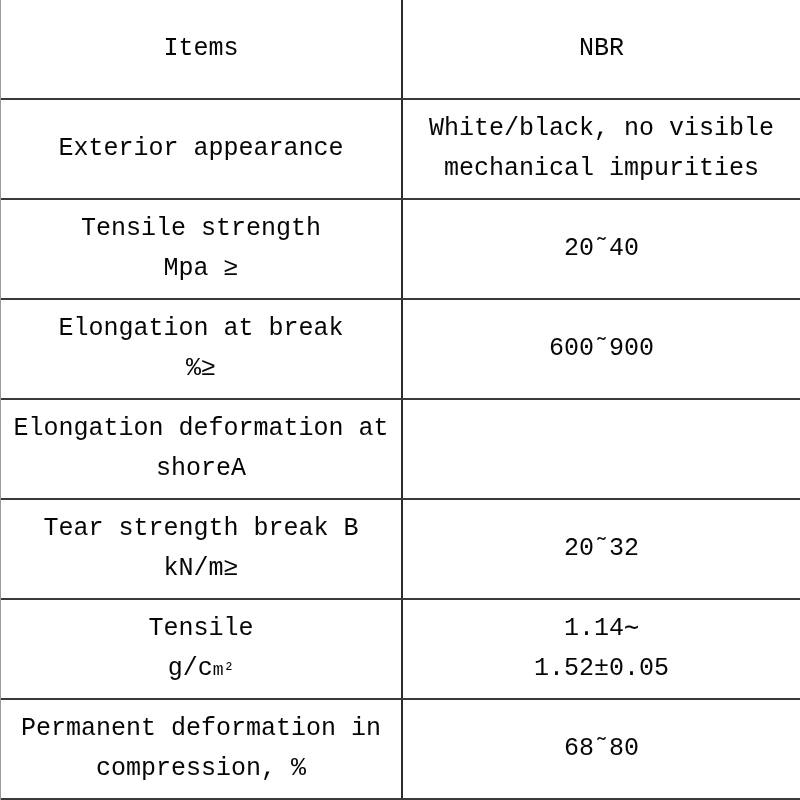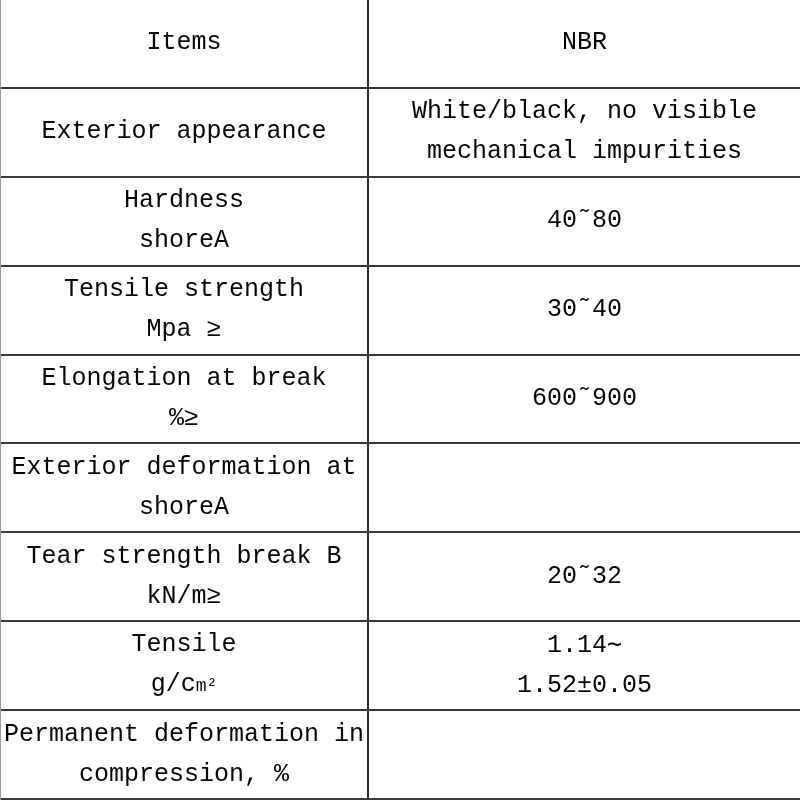--- a/index.html
+++ b/index.html
@@ -28,21 +28,21 @@
   .cell {
     box-sizing: border-box;
     display: flex;
     flex-direction: column;
     justify-content: center;
     align-items: center;
     text-align: center;
     overflow: hidden;
   }
   .cell.left {
-    width: 368px;
+    width: 402px;
     border-right: 2px solid #2c2c2c;
   }
   .cell.right {
     flex: 1;
     text-align: right;
   }
   .line {
     line-height: 40px;
     white-space: nowrap;
   }
@@ -68,53 +68,44 @@
   <div class="row">
     <div class="cell left">
       <div class="line">Exterior appearance</div>
     </div>
     <div class="cell right">
       <div class="line">White/black, no visible</div>
       <div class="line">mechanical impurities</div>
     </div>
   </div>
 
-  <div class="row">
-    <div class="cell left">
-      <div class="line">Hardness</div>
-      <div class="line">shoreA</div>
-    </div>
-    <div class="cell right">
-      <div class="line">40˜80</div>
-    </div>
-  </div>
 
   <div class="row">
     <div class="cell left">
       <div class="line">Tensile strength</div>
       <div class="line">Mpa ≥</div>
     </div>
     <div class="cell right">
-      <div class="line">30˜40</div>
+      <div class="line">20˜40</div>
     </div>
   </div>
 
   <div class="row">
     <div class="cell left">
       <div class="line">Elongation at break</div>
       <div class="line">%≥</div>
     </div>
     <div class="cell right">
       <div class="line">600˜900</div>
     </div>
   </div>
 
   <div class="row">
     <div class="cell left">
-      <div class="line">Exterior deformation at</div>
+      <div class="line">Elongation deformation at</div>
       <div class="line">shoreA</div>
     </div>
   </div>
 
   <div class="row">
     <div class="cell left">
       <div class="line">Tear strength break B</div>
       <div class="line">kN/m≥</div>
     </div>
     <div class="cell right">
@@ -131,15 +122,18 @@
       <div class="line">1.14∼</div>
       <div class="line">1.52±0.05</div>
     </div>
   </div>
 
   <div class="row">
     <div class="cell left">
       <div class="line">Permanent deformation in</div>
       <div class="line">compression, %</div>
     </div>
+    <div class="cell right">
+      <div class="line">68˜80</div>
+    </div>
   </div>
 
 </div>
 
 </body></html>

